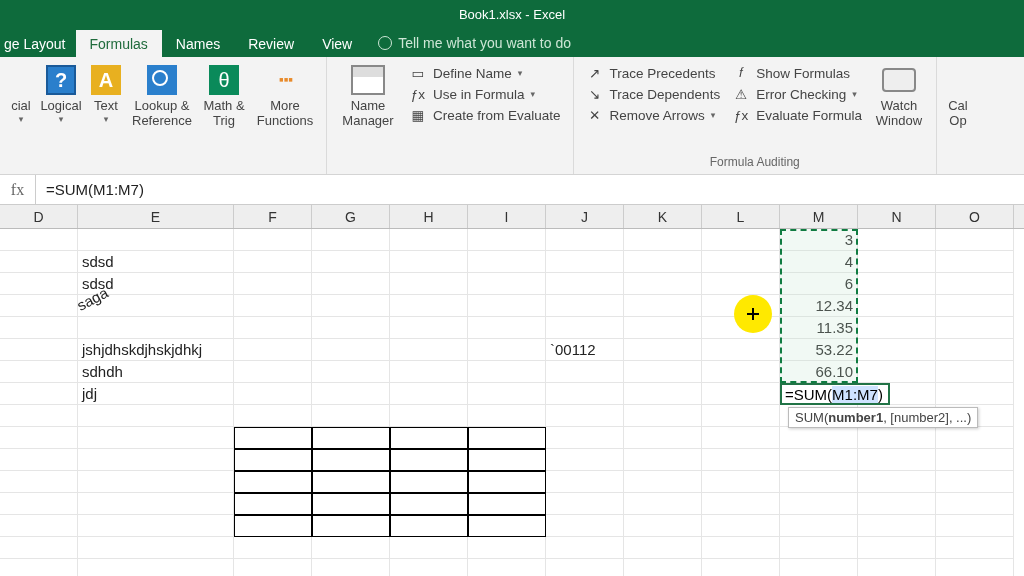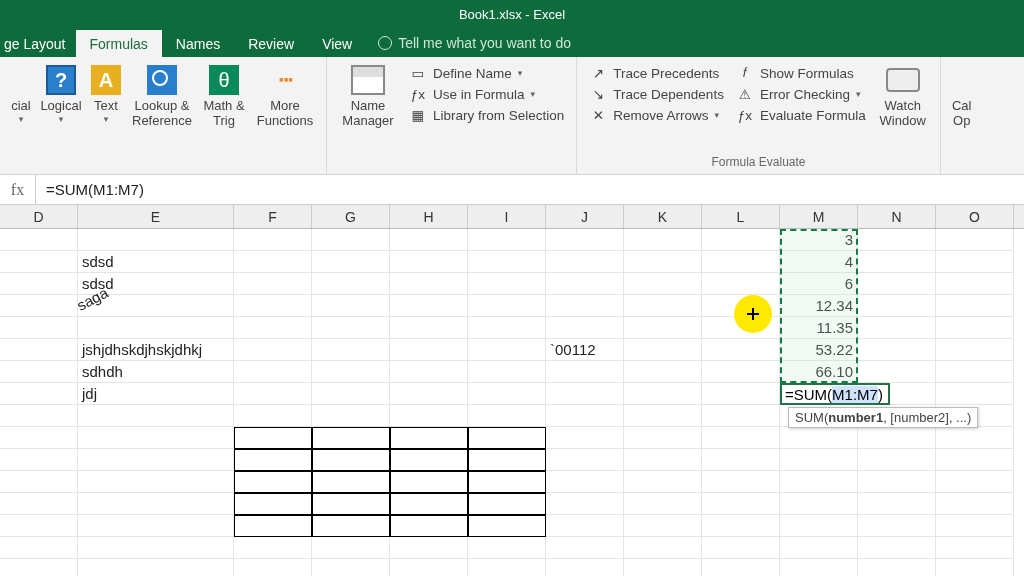--- a/index.html
+++ b/index.html
@@ -152,21 +152,21 @@
           <span>Define Name</span>
           <span class="drop">▾</span>
         </div>
         <div class="smallbtn">
           <span class="sic">ƒx</span>
           <span>Use in Formula</span>
           <span class="drop">▾</span>
         </div>
         <div class="smallbtn">
           <span class="sic">▦</span>
-          <span>Library from Selection</span>
+          <span>Create from Evaluate</span>
         </div>
       </div>
     </div>
   </div>
 
   <div class="group">
     <div class="group-body">
       <div class="vlist">
         <div class="smallbtn">
           <span class="sic">↗</span>
@@ -197,21 +197,21 @@
           <span>Evaluate Formula</span>
         </div>
       </div>
       <div class="bigbtn" style="width:62px">
         <div class="ic">
             <div class="ic-watch"></div>
           </div>
         <div class="lbl">Watch Window</div>
       </div>
     </div>
-    <div class="group-label">Formula Evaluate</div>
+    <div class="group-label">Formula Auditing</div>
   </div>
 
   <div class="group" style="border-right:none">
     <div class="group-body">
       <div class="bigbtn" style="width:30px">
         <div class="ic"></div>
         <div class="lbl">Cal</div>
         <div class="lbl">Op</div>
       </div>
     </div>

